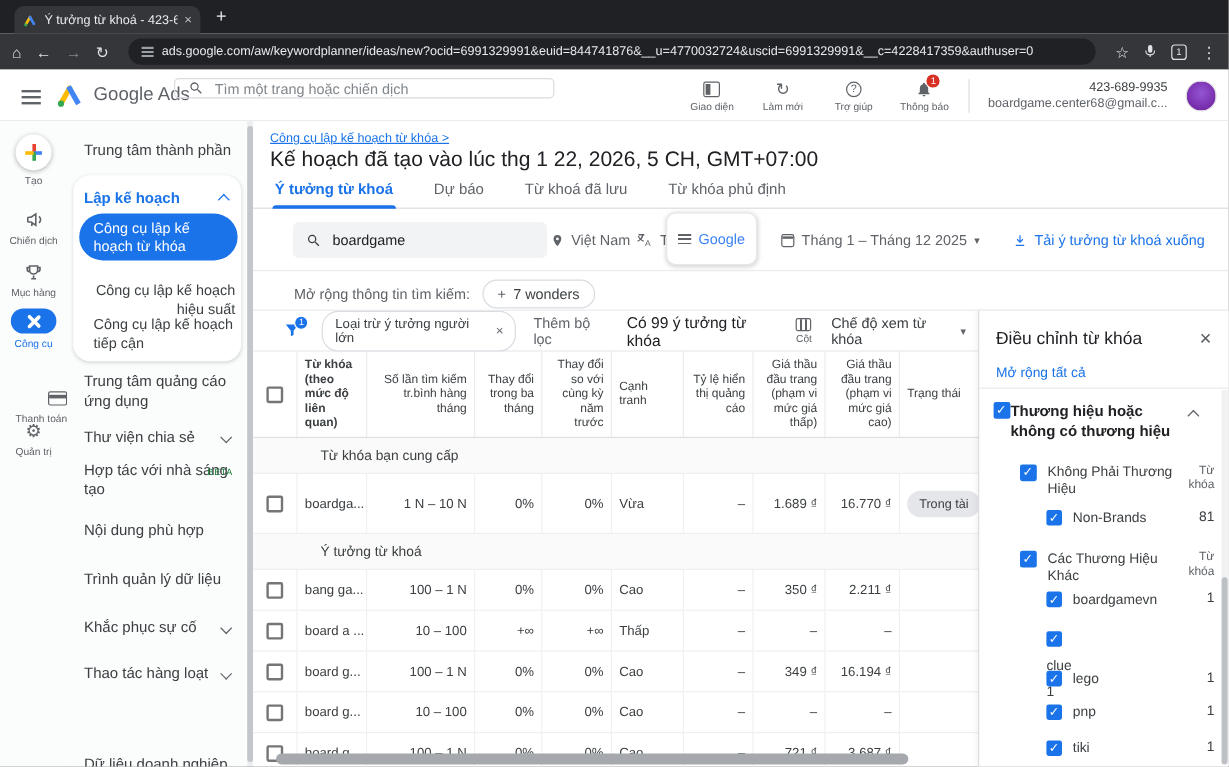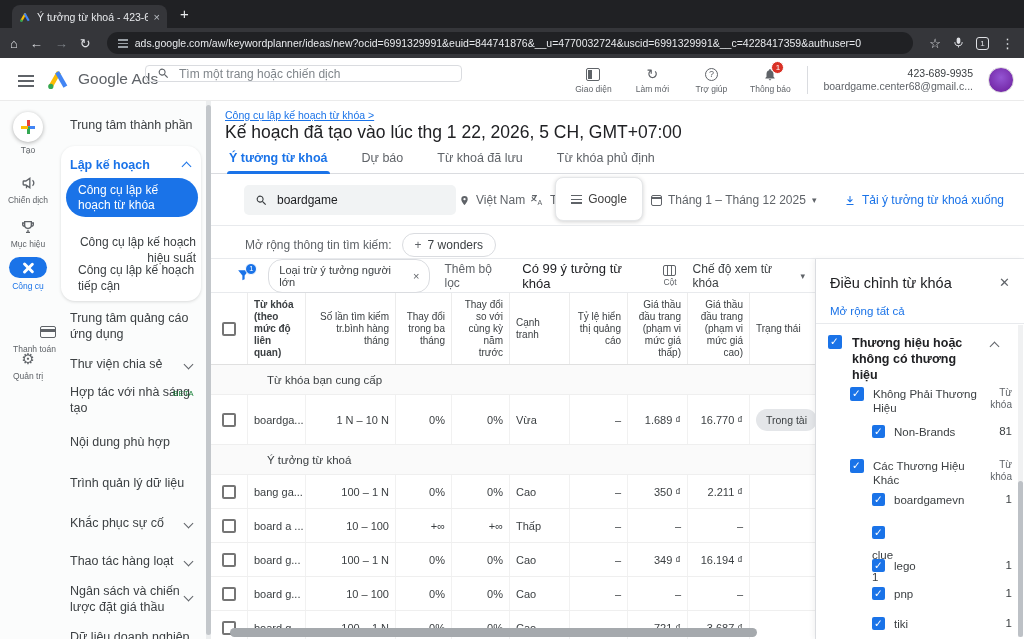--- a/index.html
+++ b/index.html
@@ -82,21 +82,21 @@
   .breadcrumb { position:absolute; left:14px; top:8px; font-size:10.5px; color:#1a73e8; text-decoration:underline; }
   .page-title { position:absolute; left:14px; top:21px; font-size:17.5px; color:#202124; }
   .tabs { position:absolute; left:0; right:0; top:48px; height:25px; border-bottom:1px solid #dadce0; display:flex; gap:30px; padding-left:16px; font-size:12.5px; color:#5f6368; }
   .tab-item { position:relative; padding:2px 2px 0; }
   .tab-item.active { color:#1a73e8; font-weight:bold; }
   .tab-item.active::after { content:""; position:absolute; left:0; right:0; bottom:-1px; height:3px; background:#1a73e8; border-radius:3px 3px 0 0; }
 
   .filter-row { position:absolute; left:0; right:0; top:74px; height:50px; }
   .kw-search { position:absolute; left:33px; top:10px; width:212px; height:30px; background:#f1f3f4; border-radius:5px; display:flex; align-items:center; gap:9px; padding:0 11px; font-size:12px; color:#202124; }
   .f-item { position:absolute; top:18px; display:flex; align-items:center; gap:6px; font-size:12px; color:#5f6368; white-space:nowrap; }
-  .google-card { position:absolute; left:344px; top:2px; height:44px; width:88px; background:#fff; border:1px solid #e4e6e8; border-radius:8px; box-shadow:0 1px 4px rgba(0,0,0,.18); display:flex; align-items:center; justify-content:center; gap:6px; font-size:12px; color:#404040; }
+  .google-card { position:absolute; left:344px; top:2px; height:44px; width:76px; background:#fff; border:1px solid #e4e6e8; border-radius:8px; box-shadow:0 1px 4px rgba(0,0,0,.18); display:flex; align-items:center; justify-content:center; gap:6px; font-size:12px; color:#3b82f6; }
   .net-ic { width:11px; height:9px; background:linear-gradient(#5f6368 0 1.4px, transparent 1.4px 3.6px, #5f6368 3.6px 5px, transparent 5px 7.2px, #5f6368 7.2px 8.6px, transparent 8.6px); }
   .cal-ic { width:11px; height:11px; border:1.5px solid #5f6368; border-radius:2px; position:relative; }
   .cal-ic::after { content:""; position:absolute; left:0; right:0; top:1.5px; height:1.5px; background:#5f6368; }
   .dl-link { position:absolute; right:20px; top:18px; display:flex; align-items:center; gap:6px; color:#1a73e8; font-size:12px; }
   .divider-h { position:absolute; left:0; right:0; height:1px; background:#e8eaed; }
 
   .expand-row { position:absolute; left:34px; top:131px; height:25px; display:flex; align-items:center; gap:10px; font-size:12px; color:#5f6368; }
   .chip { display:flex; align-items:center; gap:6px; border:1px solid #dadce0; border-radius:14px; padding:4px 12px; font-size:12px; color:#3c4043; background:#fff; }
 
   .lower { position:absolute; left:0; right:0; top:157px; bottom:0; border-top:1px solid #e8eaed; display:flex; }
@@ -133,21 +133,21 @@
 
   
   .panel { flex:1; position:relative; background:#fff; border-left:1px solid #dadce0; box-shadow:-2px 0 5px rgba(0,0,0,.05); }
   .panel-title { position:absolute; left:14px; top:16px; font-size:14.5px; color:#202124; }
   .panel-x { position:absolute; right:14px; top:16px; font-size:13px; color:#5f6368; }
   .expand-all { position:absolute; left:14px; top:46px; font-size:11.5px; color:#1a73e8; }
   .panel-div { position:absolute; left:0; right:0; top:64px; height:1px; background:#e8eaed; }
   .cb { width:14px; height:14px; border-radius:2px; background:#1a73e8; position:relative; flex:0 0 auto; }
   .cb::after { content:"✓"; position:absolute; left:2px; top:0px; color:#fff; font-size:10.5px; }
   .cb.ring::before { content:""; position:absolute; left:-7px; top:-7px; width:28px; height:28px; border-radius:50%; background:rgba(50,54,60,.75); z-index:-1; }
-  .pgroup { position:absolute; left:12px; right:26px; top:76px; display:flex; gap:10px; }
+  .pgroup { position:absolute; left:12px; right:26px; top:76px; display:flex; }
   .pgroup .glbl { flex:1; font-size:12.5px; color:#202124; font-weight:bold; line-height:16px; }
   .prow { position:absolute; right:12px; display:flex; align-items:flex-start; gap:9px; }
   .prow .plbl { flex:1; font-size:11.5px; color:#3c4043; line-height:14px; }
   .prow .pcol { font-size:10px; color:#5f6368; text-align:right; line-height:12px; white-space:pre-line; }
   .prow .pcount { font-size:11.5px; color:#3c4043; }
   .panel-sb { position:absolute; right:1px; top:222px; bottom:2px; width:5px; background:#bdc1c6; border-radius:3px; }
   .panel-sb-track { position:absolute; right:1px; top:66px; bottom:2px; width:5px; background:#f0f1f2; }
 
   svg { display:block; }
 </style>
@@ -256,21 +256,21 @@
           </svg>
         </span>
       <span class="rail-lbl">Chiến dịch</span>
     </div>
     <div class="rail-item" style="top:117px;">
       <span class="rail-ic">
           <svg width="16" height="16" viewBox="0 0 24 24">
             <path fill="none" stroke="#5f6368" stroke-width="2" d="M7 4h10v5a5 5 0 0 1-10 0V4zM7 6H4v2a3 3 0 0 0 3 3m10-5h3v2a3 3 0 0 1-3 3m-5 5v4m-3 0h6"></path>
           </svg>
         </span>
-      <span class="rail-lbl">Mục hiệu</span>
+      <span class="rail-lbl">Mục hàng</span>
     </div>
     <div class="rail-item" style="top:156px;">
       <span class="tools-pill">
           <span class="xbars"></span>
         </span>
       <span class="rail-lbl active">Công cụ</span>
     </div>
     <div class="rail-item" style="top:222px;align-items:flex-end;">
       <span class="rail-ic">
           <span class="card-ic"></span>
@@ -307,24 +307,20 @@
     </div>
     <div class="nav-item" style="top:333px;">Nội dung phù hợp</div>
     <div class="nav-item" style="top:374px;">Trình quản lý dữ liệu</div>
     <div class="nav-item" style="top:414px;">
       <span>Khắc phục sự cố</span>
       <span class="chev chev-right"></span>
     </div>
     <div class="nav-item" style="top:452px;">
       <span>Thao tác hàng loạt</span>
       <span class="chev chev-right"></span>
-    </div>
-    <div class="nav-item" style="top:482px;">
-      <span>Ngân sách và chiến lược đặt giá thầu</span>
-      <span class="chev chev-right" style="top:10px;"></span>
     </div>
     <div class="nav-item" style="top:528px;">Dữ liệu doanh nghiệp</div>
   </div>
   <div class="nav-sb">
       <div class="nav-sb-thumb"></div>
     </div>
 
   <div class="content">
     <a class="breadcrumb">Công cụ lập kế hoạch từ khóa &gt;</a>
     <div class="page-title">Kế hoạch đã tạo vào lúc thg 1 22, 2026, 5 CH, GMT+07:00</div>

